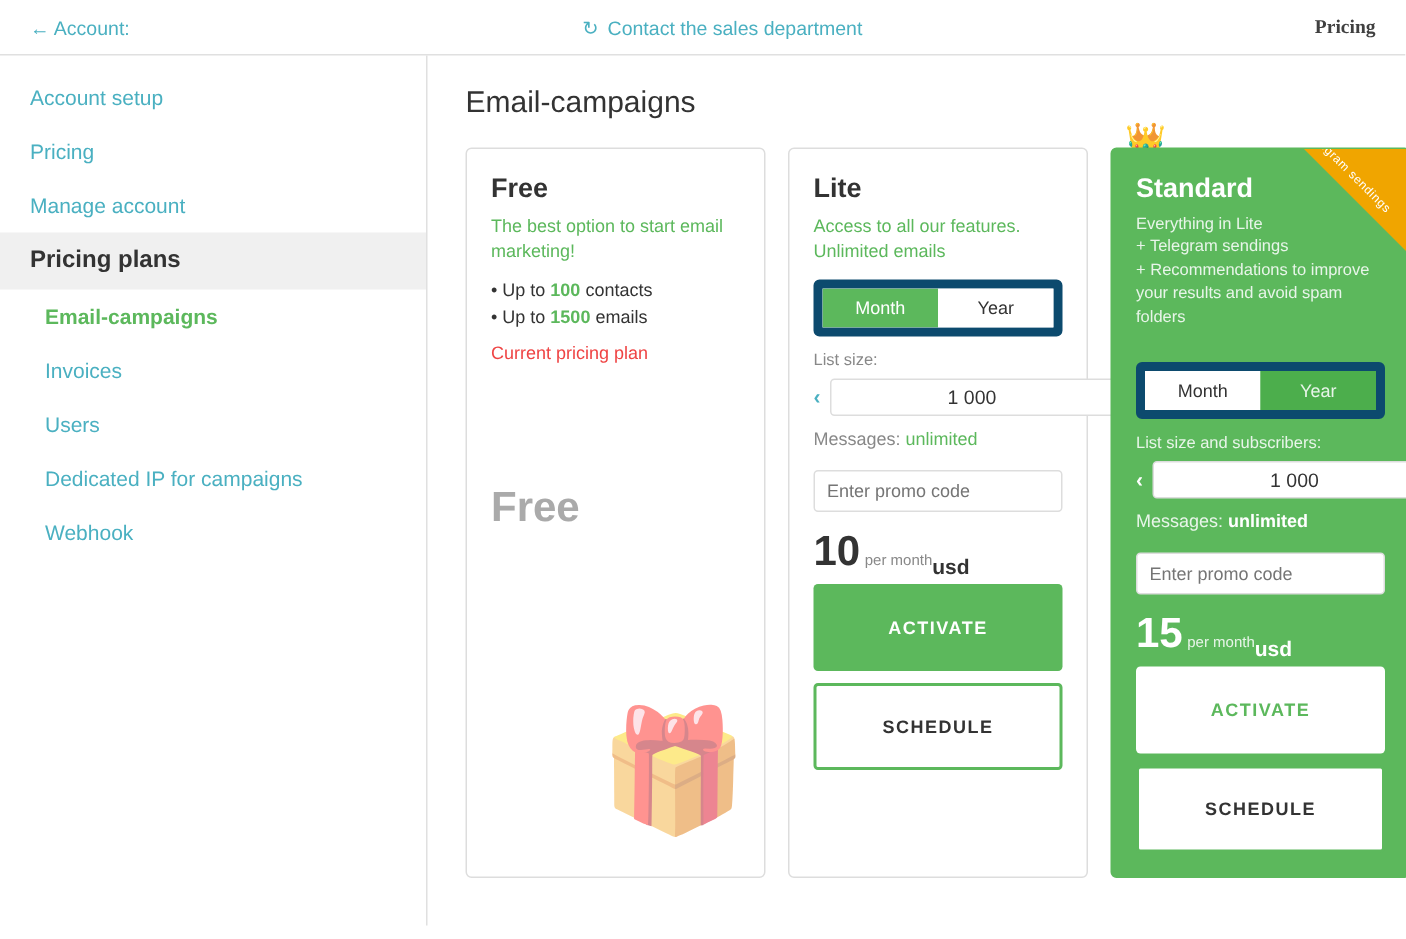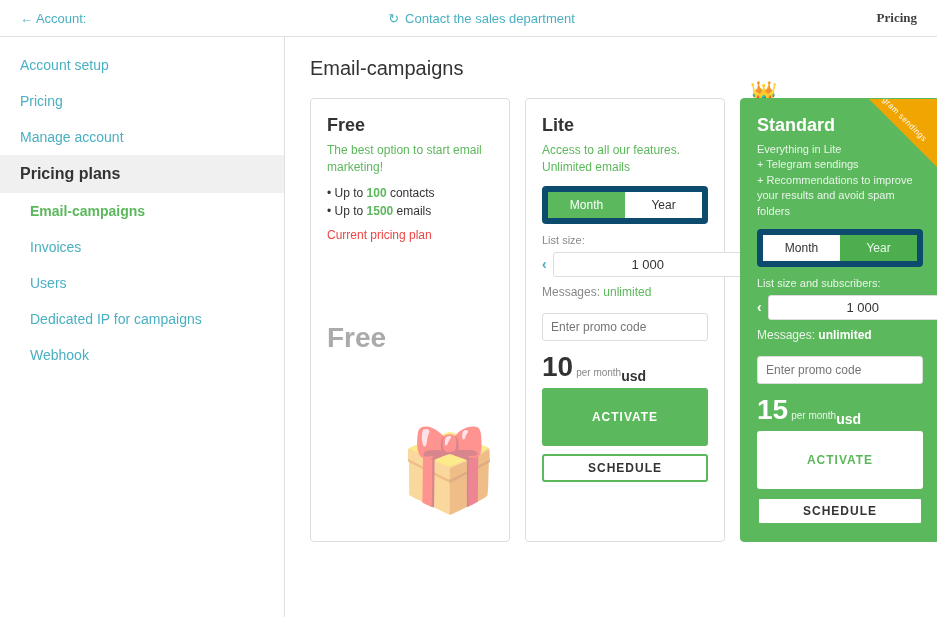--- a/index.html
+++ b/index.html
@@ -245,21 +245,21 @@
       cursor: pointer;
       margin-bottom: 8px;
     }
 
     .schedule-btn {
       width: 100%;
       background: #fff;
       color: #333;
       border: 2px solid #5cb85c;
       border-radius: 3px;
-      padding: 5px;
+      padding: 20px;
       font-size: 12px;
       font-weight: bold;
       letter-spacing: 1px;
       cursor: pointer;
     }
 
     
     .crown-badge {
       position: absolute;
       top: -18px;
@@ -342,21 +342,21 @@
         <button class="activate-btn">ACTIVATE</button>
         <button class="schedule-btn">SCHEDULE</button>
       </div>
 
       <div class="plan-card-wrapper">
         <div class="crown-badge">👑</div>
         <div class="plan-card standard" style="position:relative; overflow:hidden;">
           <div style="position:absolute; top:0; right:0; width:0; height:0; border-top: 70px solid #f0a500; border-left: 70px solid transparent; z-index:1;"></div>
           <div style="position:absolute; top:8px; right:-18px; background:#f0a500; color:#fff; font-size:8px; padding:2px 20px; transform:rotate(45deg); z-index:2; white-space:nowrap; letter-spacing:0.5px;">Telegram sendings</div>
           <div class="plan-name">Standard</div>
-          <div class="plan-desc" style="white-space:pre-line; color:#e8f5e9; font-size:11px; margin-bottom:10px;">Everything in Lite
+          <div class="plan-desc" style="white-space:pre-line; color:#e8f5e9; font-size:11px; margin-bottom:22px;">Everything in Lite
 + Telegram sendings
 + Recommendations to improve your results and avoid spam folders</div>
           <div class="billing-toggle">
             <button class="toggle-btn active" style="background:#fff; color:#333;">Month</button>
             <button class="toggle-btn" style="background:#4cae4c; color:#e8f5e9;">Year</button>
           </div>
           <div class="list-size-label" style="color:#e8f5e9;">List size and subscribers:</div>
           <div class="list-size-control">
             <span class="list-size-arrow" style="color:#fff;">‹</span>
             <input class="list-size-input" value="1 000" readonly="" style="">

